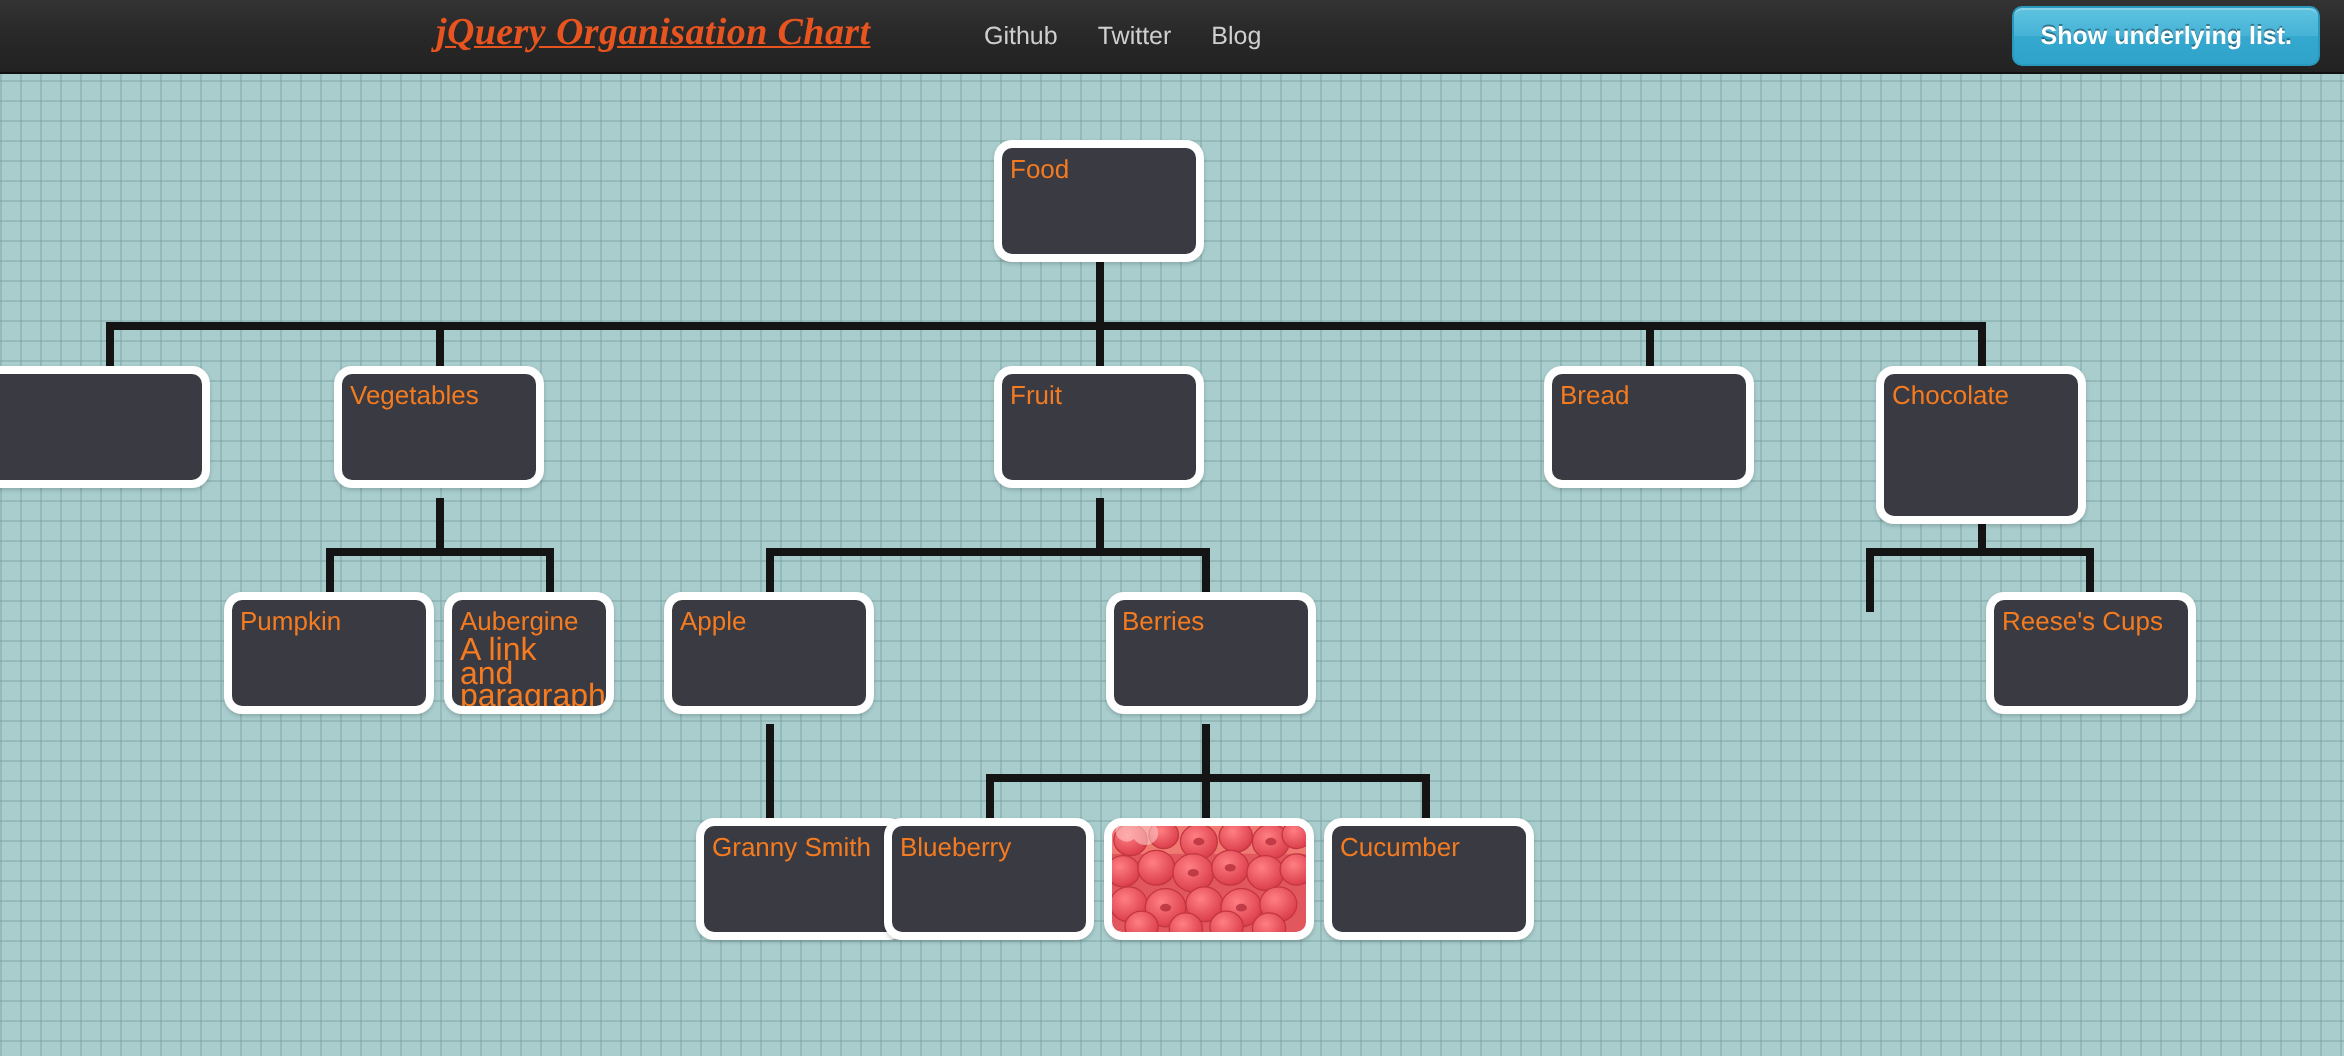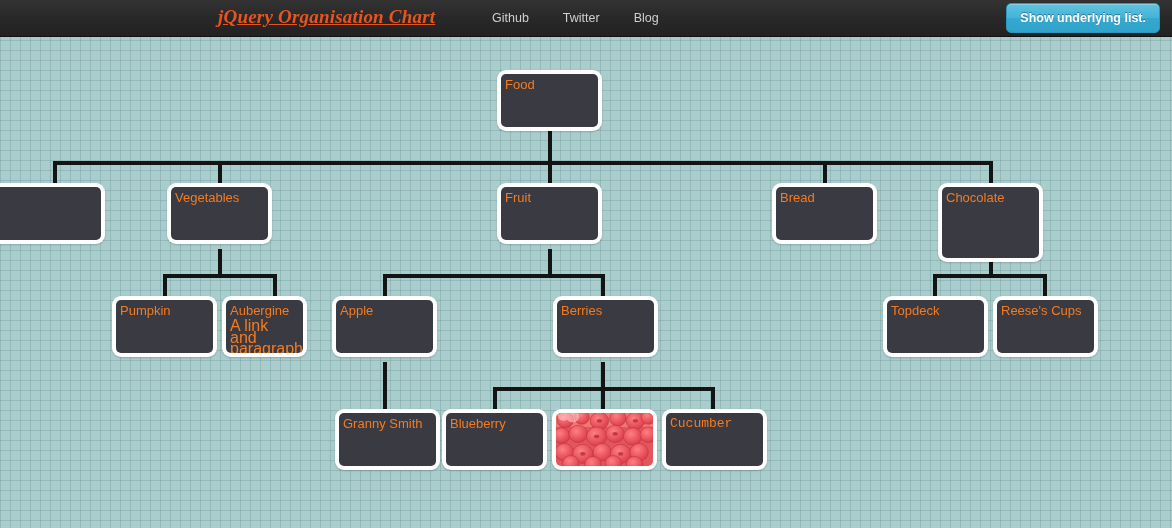--- a/index.html
+++ b/index.html
@@ -40,21 +40,21 @@
     font-size: 19px;
     color: #e8541f;
     white-space: nowrap;
     letter-spacing: 0.2px;
   }
   .nav-links {
     position: absolute;
     left: 492px;
     top: 11px;
     display: flex;
-    gap: 34px;
+    gap: 20px;
   }
   .nav-link {
     font-size: 12.5px;
     color: #cfcfcf;
     text-decoration: none;
     white-space: nowrap;
   }
 
   .show-list-btn {
     position: absolute;
@@ -237,33 +237,28 @@
       <span class="node-title">Apple</span>
     </div>
   </div>
 
   <div class="node" style="left:553px; top:259px; width:105px; height:61px;">
     <div class="node-inner">
       <span class="node-title">Berries</span>
     </div>
   </div>
 
-  <div class="node" style="left:883px; top:259px; width:105px; height:61px;">
-    <div class="node-inner">
-      <span class="node-title">Topdeck</span>
-    </div>
-  </div>
 
   <div class="node" style="left:993px; top:259px; width:105px; height:61px;">
     <div class="node-inner">
       <span class="node-title">Reese's Cups</span>
     </div>
   </div>
 
-  <div class="node" style="left:335px; top:372px; width:105px; height:61px;">
+  <div class="node" style="left:348px; top:372px; width:105px; height:61px;">
     <div class="node-inner">
       <span class="node-title">Granny Smith</span>
     </div>
   </div>
 
   <div class="node" style="left:442px; top:372px; width:105px; height:61px;">
     <div class="node-inner">
       <span class="node-title">Blueberry</span>
     </div>
   </div>
@@ -311,19 +306,19 @@
           <ellipse cx="64" cy="24" rx="3" ry="2.2"></ellipse>
         </g>
         <g fill="#ffd3cf" opacity="0.55">
           <circle cx="18" cy="4" r="7"></circle>
           <circle cx="8" cy="3" r="6"></circle>
         </g>
       </svg>
     </div>
   </div>
 
-  <div class="node" style="left:662px; top:372px; width:105px; height:61px;font-family:Liberation Mono, monospace;">
+  <div class="node" style="left:662px; top:372px; width:105px; height:61px;">
     <div class="node-inner">
       <span class="node-title">Cucumber</span>
     </div>
   </div>
 
 </div>
 
 </body></html>

